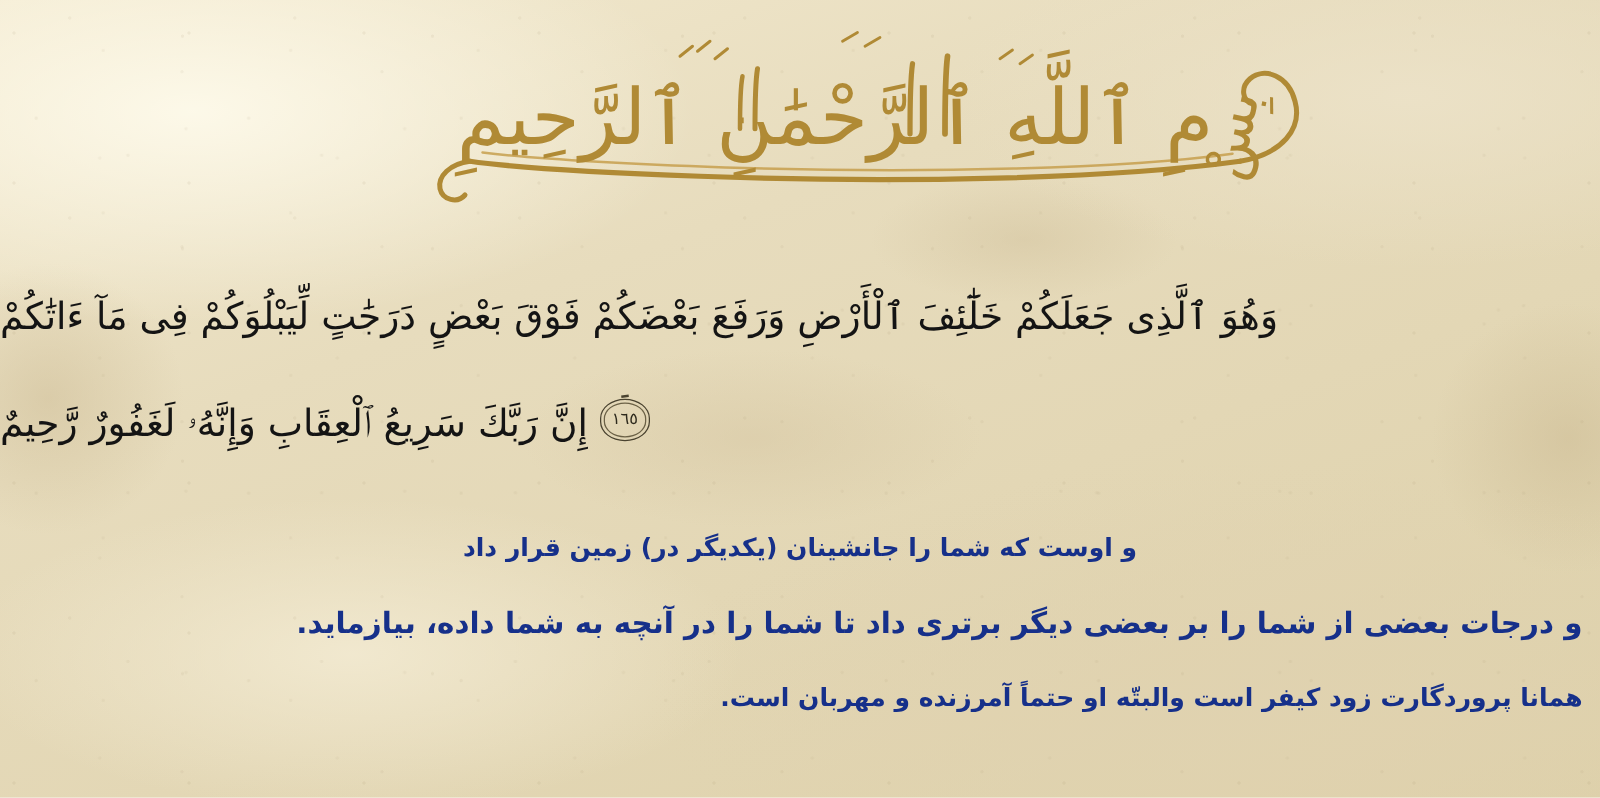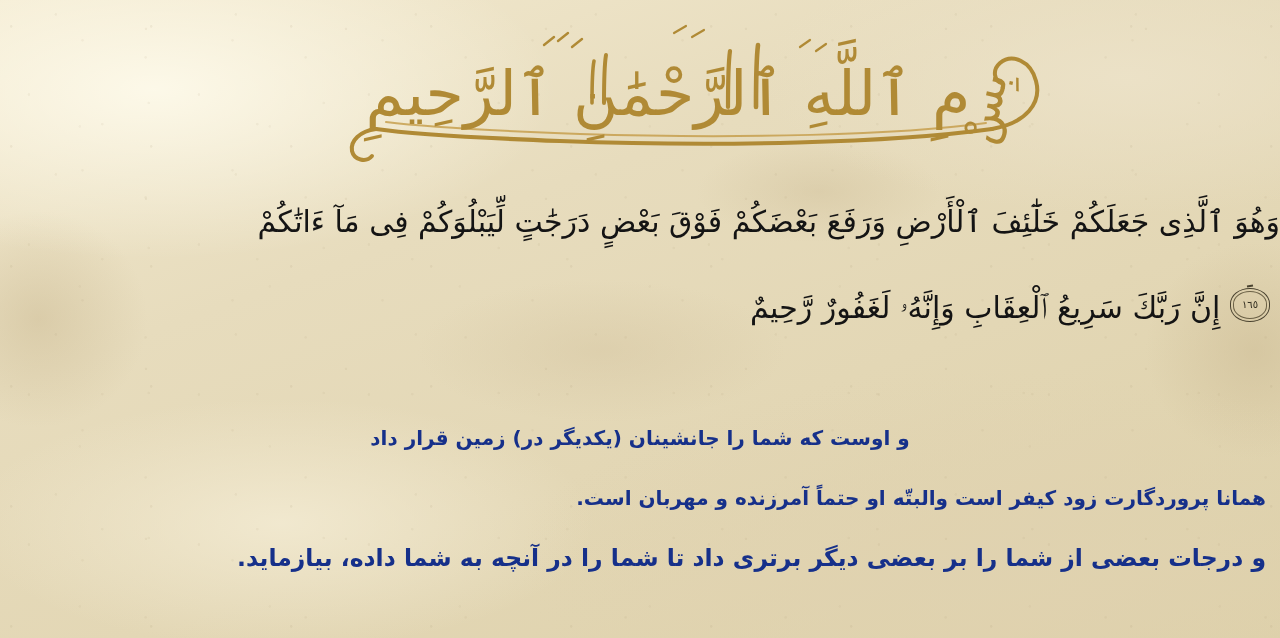--- a/index.html
+++ b/index.html
@@ -65,24 +65,24 @@
   .basmala svg { display: block; }
 
   .basmala-text {
     font-family: "DejaVu Sans", sans-serif;
     fill: #b08a35;
   }
 
   
   .arabic-block {
     position: absolute;
-    top: 179px;
+    top: 211px;
     left: 0;
     width: 100%;
-    text-align: right;
+    text-align: left;
     direction: rtl;
     color: #1b1b1b;
   }
   .arabic-line {
     font-family: "DejaVu Sans", sans-serif;
     font-size: 30px;
     line-height: 86px;
     letter-spacing: 0.5px;
     white-space: nowrap;
     color: #141414;
@@ -110,21 +110,21 @@
     border: 1px solid #6b6146;
     border-radius: 50% / 46%;
   }
   .ayah-marker .num {
     position: absolute;
     inset: 0;
     display: flex;
     align-items: center;
     justify-content: center;
     font-family: "DejaVu Sans", sans-serif;
-    font-size: 10px;
+    font-size: 13px;
     color: #2e2a1d;
     letter-spacing: -1px;
   }
   .ayah-marker .tick {
     position: absolute;
     width: 6px;
     height: 2px;
     background: #4a4330;
     top: -3px;
     left: 50%;
@@ -193,16 +193,16 @@
         <span class="ring"></span>
         <span class="ring2"></span>
         <span class="num">١٦٥</span>
       </span>
       <span>إِنَّ رَبَّكَ سَرِيعُ ٱلْعِقَابِ وَإِنَّهُۥ لَغَفُورٌ رَّحِيمٌ</span>
     </div>
   </div>
 
   <div class="translation">
     <div class="trans-line center l1">و اوست که شما را جانشینان (یکدیگر در) زمین قرار داد</div>
+    <div class="trans-line l2 right">و درجات بعضی از شما را بر بعضی دیگر برتری داد تا شما را در آنچه به شما داده، بیازماید.</div>
     <div class="trans-line l3">همانا پروردگارت زود کیفر است والبتّه او حتماً آمرزنده و مهربان است.</div>
-    <div class="trans-line l2 right">و درجات بعضی از شما را بر بعضی دیگر برتری داد تا شما را در آنچه به شما داده، بیازماید.</div>
   </div>
 </div>
 
 </body></html>

